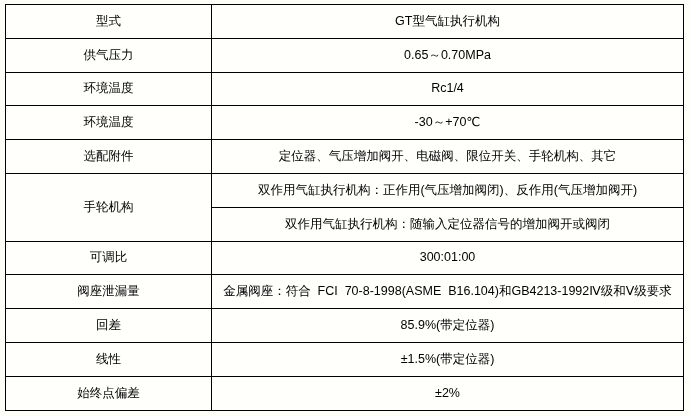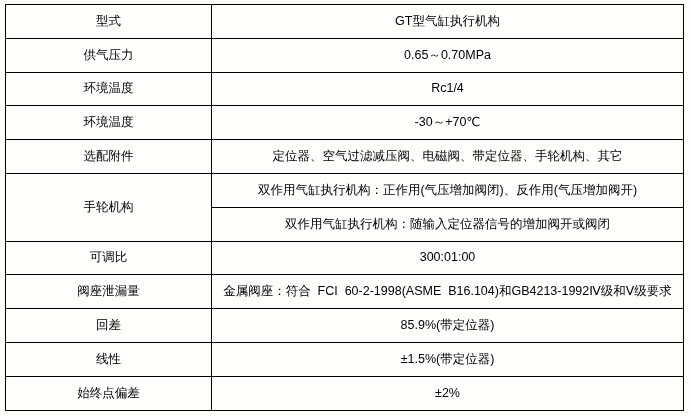--- a/index.html
+++ b/index.html
@@ -57,36 +57,36 @@
       <tr class="sub-row">
         <td class="label-cell">环境温度</td>
         <td>Rc1/4</td>
       </tr>
       <tr class="sub-row">
         <td class="label-cell">环境温度</td>
         <td>-30～+70℃</td>
       </tr>
       <tr class="sub-row">
         <td class="label-cell">选配附件</td>
-        <td>定位器、空气过滤减压阀、电磁阀、带定位器、手轮机构、其它</td>
+        <td>定位器、气压增加阀开、电磁阀、限位开关、手轮机构、其它</td>
       </tr>
       <tr class="sub-row">
         <td class="label-cell" rowspan="2">手轮机构</td>
         <td>双作用气缸执行机构：正作用(气压增加阀闭)、反作用(气压增加阀开)</td>
       </tr>
       <tr class="sub-row">
         <td>双作用气缸执行机构：随输入定位器信号的增加阀开或阀闭</td>
       </tr>
       <tr class="sub-row">
         <td class="label-cell">可调比</td>
         <td>300:01:00</td>
       </tr>
       <tr class="sub-row">
         <td class="label-cell">阀座泄漏量</td>
-        <td>金属阀座：符合  FCI  60-2-1998(ASME  B16.104)和GB4213-1992Ⅳ级和Ⅴ级要求</td>
+        <td>金属阀座：符合  FCI  70-8-1998(ASME  B16.104)和GB4213-1992Ⅳ级和Ⅴ级要求</td>
       </tr>
       <tr class="sub-row">
         <td class="label-cell">回差</td>
         <td>85.9%(带定位器)</td>
       </tr>
       <tr class="sub-row">
         <td class="label-cell">线性</td>
         <td>±1.5%(带定位器)</td>
       </tr>
       <tr class="sub-row">

